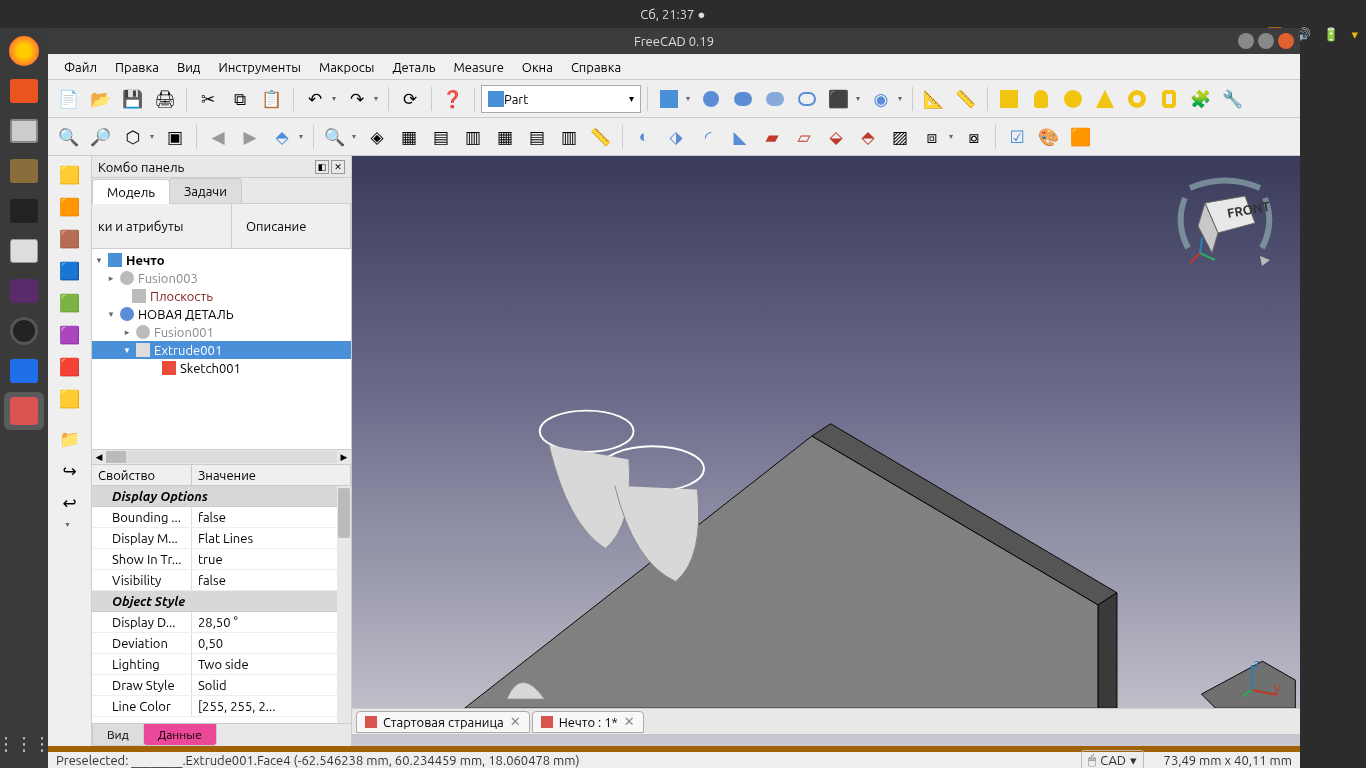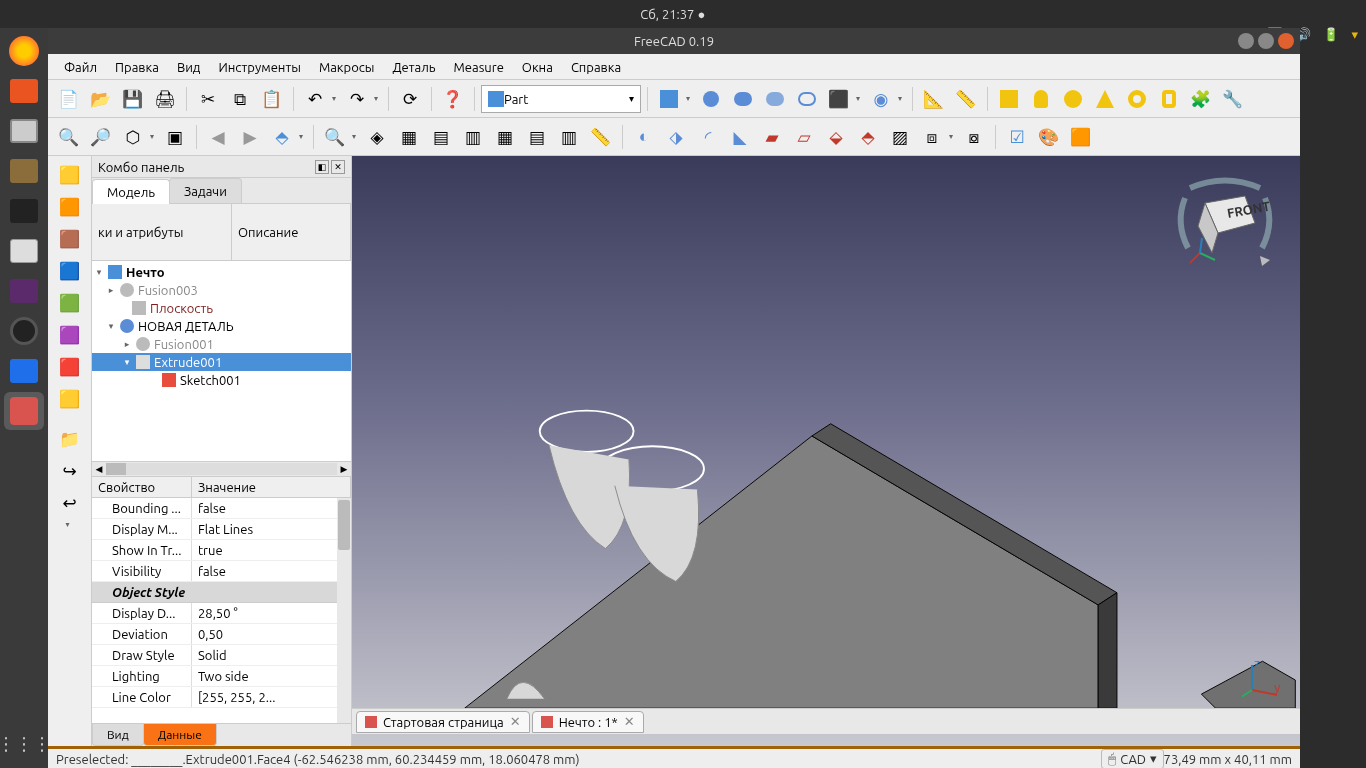--- a/index.html
+++ b/index.html
@@ -46,21 +46,21 @@
 
 
 .combo { width: 260px; background: #f6f6f6; border-right: 1px solid #ccc; display: flex; flex-direction: column; }
 .combo-title { height: 22px; background: #e8e8e8; border-bottom: 1px solid #ccc; display: flex; align-items: center; padding: 0 6px; font-size: 12px; }
 .combo-title .spacer { flex: 1; }
 .combo-title .ctrl { width: 14px; height: 14px; border: 1px solid #999; font-size: 9px; display: flex; align-items: center; justify-content: center; margin-left: 2px; cursor: pointer; }
 .combo-tabs { display: flex; border-bottom: 1px solid #ccc; background: #e8e8e8; }
 .combo-tab { padding: 5px 14px; border: 1px solid #ccc; border-bottom: none; background: #ddd; margin-right: -1px; cursor: pointer; font-size: 13px; border-top-left-radius: 4px; border-top-right-radius: 4px; }
 .combo-tab.active { background: #fff; position: relative; top: 1px; }
 .tree-head { display: flex; border-bottom: 1px solid #ccc; background: #efefef; font-size: 12px; }
-.tree-head div { padding: 21px 6px; border-right: 1px solid #ccc; }
+.tree-head div { padding: 15px 6px; border-right: 1px solid #ccc; }
 .tree { flex: 0 0 200px; overflow: auto; background: #fff; font-size: 12px; padding: 2px 0; }
 .tree-row { display: flex; align-items: center; height: 18px; padding-left: 4px; gap: 4px; cursor: pointer; white-space: nowrap; }
 .tree-row.sel { background: #4a90d9; color: #fff; }
 .tree-row .tw { width: 10px; text-align: center; font-size: 9px; color: #666; }
 .tree-row.sel .tw { color: #fff; }
 .tree-row .ic { width: 14px; height: 14px; display: inline-block; }
 .tree-scroll { height: 16px; background: #e8e8e8; border-top: 1px solid #ccc; border-bottom: 1px solid #ccc; display:flex; align-items:center; }
 .tree-scroll .arr { width: 14px; text-align:center; font-size:9px; cursor:pointer; }
 .tree-scroll .track { flex:1; height: 12px; background:#ddd; position:relative; }
 .tree-scroll .thumb { position:absolute; left:0; width:20px; height:12px; background:#bbb; }
@@ -70,32 +70,32 @@
 .props { flex: 1; overflow: auto; background: #fff; font-size: 12px; position: relative; }
 .prop-group { background: #d8d8d8; font-weight: bold; padding: 3px 20px; border-bottom: 1px solid #ccc; font-style: italic; }
 .prop-row { display: flex; border-bottom: 1px solid #eee; }
 .prop-row .pn { width: 100px; padding: 3px 6px 3px 20px; border-right: 1px solid #ddd; overflow: hidden; text-overflow: ellipsis; white-space: nowrap; }
 .prop-row .pv { flex: 1; padding: 3px 6px; }
 .props-vscroll { position:absolute; right:0; top:0; bottom:0; width:14px; background:#e8e8e8; }
 .props-vscroll .vthumb { position:absolute; left:1px; right:1px; top:2px; height:50px; background:#bbb; border-radius:2px; }
 
 .bottom-tabs { display: flex; border-top: 1px solid #ccc; background: #e8e8e8; }
 .bottom-tab { padding: 4px 14px; border: 1px solid #ccc; border-top: none; background: #ddd; margin-right: -1px; cursor: pointer; font-size: 12px; border-bottom-left-radius: 4px; border-bottom-right-radius: 4px;}
-.bottom-tab.active { background: #f97316; text-align: right; }
+.bottom-tab.active { background: #ec4899; text-align: right; }
 
 
 .viewport { flex: 1; position: relative; background: linear-gradient(#3a3a5a 0%, #6a6a8a 40%, #c8c8d0 100%); overflow: hidden; }
 .navcube { position: absolute; top: 12px; right: 20px; width: 110px; height: 100px; }
 .doctabs { position: absolute; bottom: 12px; left: 0; right: 0; height: 26px; background: #e8e8e8; border-top: 1px solid #ccc; display: flex; align-items: center; padding: 0 4px; gap: 2px; }
 .doctab { height: 22px; display: flex; align-items: center; gap: 6px; padding: 0 8px; border: 1px solid #aaa; background: #f8f8f8; cursor: pointer; font-size: 12px; border-top-left-radius:4px; border-top-right-radius:4px; }
 .doctab .x { color: #888; cursor: pointer; }
 .axis { position:absolute; right: 18px; bottom: 46px; }
 
 
-.statusbar { height: 22px; background: #eee; border-top: 3px solid #a16207; display: flex; align-items: center; padding: 0 8px; font-size: 12px; color: #333; gap: 0; }
+.statusbar { height: 22px; background: #eee; border-top: 6px solid #a16207; display: flex; align-items: center; padding: 0 8px; font-size: 12px; color: #333; gap: 20px; }
 .statusbar .fill { flex: 1; }
 .statusbar .chip { border: 1px solid #bbb; border-radius: 3px; padding: 1px 6px; display: flex; align-items: center; gap: 4px; }
 
 svg { display: block; }
 </style>
 </head>
 <body>
 
 <div class="sysbar">
   <div class="left">
@@ -311,21 +311,21 @@
         <span class="spacer"></span>
         <span class="ctrl">◧</span>
         <span class="ctrl">✕</span>
       </div>
       <div class="combo-tabs">
         <div class="combo-tab active">Модель</div>
         <div class="combo-tab">Задачи</div>
       </div>
       <div class="tree-head">
         <div style="width:140px;">ки и атрибуты</div>
-        <div style="flex:1;">Описание</div>
+        <div style="flex:1;margin-left:8px;">Описание</div>
       </div>
       <div class="tree" style="position:relative;">
         <div class="tree-row" style="padding-left:2px;">
             <span class="tw">▾</span>
             <span class="ic" style="background:#4a90d9;"></span>
             <b>Нечто</b>
           </div>
         <div class="tree-row" style="padding-left:14px;color:#888;">
             <span class="tw">▸</span>
             <span class="ic" style="background:#bbb;border-radius:50%;"></span>
@@ -364,20 +364,21 @@
             <div class="thumb"></div>
           </div>
           <span class="arr">▶</span>
       </div>
 
       <div class="props-head">
         <div style="width:100px;">Свойство</div>
         <div style="flex:1;">Значение</div>
       </div>
       <div class="props">
+        <div class="prop-group">Display Options</div>
         <div class="prop-row">
             <div class="pn">Bounding ...</div>
             <div class="pv">false</div>
           </div>
         <div class="prop-row">
             <div class="pn">Display M...</div>
             <div class="pv">Flat Lines</div>
           </div>
         <div class="prop-row">
             <div class="pn">Show In Tr...</div>
@@ -390,26 +391,26 @@
         <div class="prop-group">Object Style</div>
         <div class="prop-row">
             <div class="pn">Display D...</div>
             <div class="pv">28,50 °</div>
           </div>
         <div class="prop-row">
             <div class="pn">Deviation</div>
             <div class="pv">0,50</div>
           </div>
         <div class="prop-row">
+            <div class="pn">Lighting</div>
+            <div class="pv">Two side</div>
+          </div>
+        <div class="prop-row">
             <div class="pn">Draw Style</div>
             <div class="pv">Solid</div>
-          </div>
-        <div class="prop-row">
-            <div class="pn">Lighting</div>
-            <div class="pv">Two side</div>
           </div>
         <div class="prop-row">
             <div class="pn">Line Color</div>
             <div class="pv">[255, 255, 2...</div>
           </div>
         <div class="props-vscroll">
             <div class="vthumb"></div>
           </div>
       </div>
       <div class="bottom-tabs">

